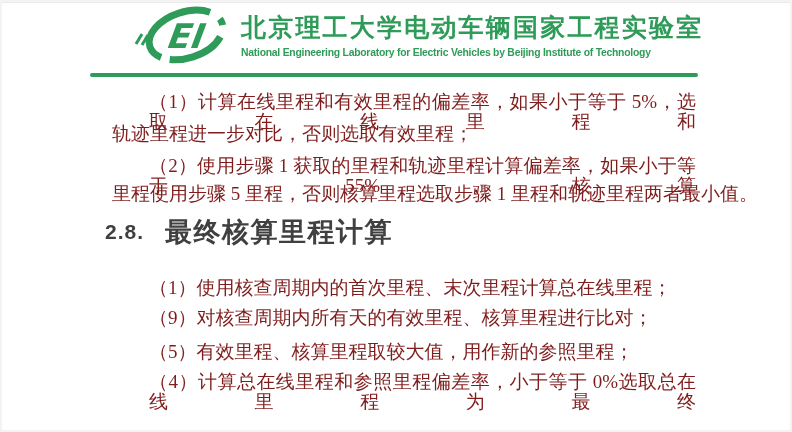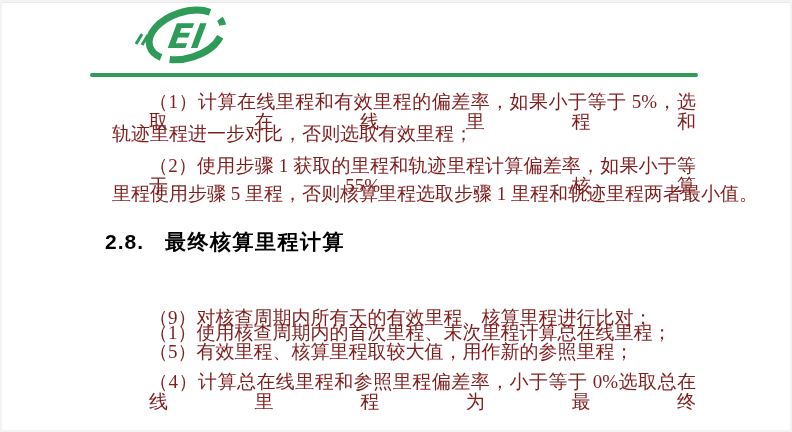--- a/index.html
+++ b/index.html
@@ -44,32 +44,32 @@
     white-space:nowrap;
   }
   .bline.fill{
     white-space:normal;
     text-align:justify;
     text-align-last:justify;
     box-sizing:border-box;
   }
   .bline.ind{padding-left:37px;}
   .heading{
-    position:absolute;left:105px;top:229px;width:584px;height:26px;
+    position:absolute;left:105px;top:219px;width:584px;height:26px;
     display:flex;align-items:center;
     font-family:"Liberation Sans","DejaVu Sans",sans-serif;
-    font-weight:700;color:#000000;margin:0;
+    font-weight:700;color:#404040;margin:0;
   }
   .heading .num{font-size:21px;letter-spacing:1px;}
-  .heading .ttl{font-size:21px;margin-left:21px;letter-spacing:1.5px;}
+  .heading .ttl{font-size:27px;margin-left:21px;letter-spacing:1.5px;}
   .l1{top:92px;}
   .l2{top:124px;}
   .l3{top:156px;}
   .l4{top:184px;}
-  .l6{top:278px;margin-top:45px;}
+  .l6{top:278px;}
   .l7{top:308px;}
   .l8{top:342px;}
   .l9{top:372px;}
   .l10{top:403px;margin-top:36px;}
 </style>
 </head>
 <body>
 
 <div class="page">
 
@@ -82,20 +82,24 @@
 
       <path d="M4 41 L10 31" stroke="#2e9b58" stroke-width="3" fill="none"></path>
       <path d="M10 42 L16 32" stroke="#2e9b58" stroke-width="3" fill="none"></path>
 
       <g transform="skewX(-10)">
         <text x="43" y="45" font-family="DejaVu Sans, sans-serif" font-weight="bold" font-style="italic" font-size="34" fill="#2e9b58">EI</text>
       </g>
     </svg>
   </div>
 
+  <div class="titles">
+    <div class="title-cn">北京理工大学电动车辆国家工程实验室</div>
+    <div class="title-en">National Engineering Laboratory for Electric Vehicles by Beijing Institute of Technology</div>
+  </div>
 
   <div class="rule"></div>
 
   <main>
 
     <div class="bline fill ind l1">（1）计算在线里程和有效里程的偏差率，如果小于等于 5%，选取在线里程和</div>
     <div class="bline l2">轨迹里程进一步对比，否则选取有效里程；</div>
 
     <div class="bline fill ind l3">（2）使用步骤 1 获取的里程和轨迹里程计算偏差率，如果小于等于 55%，核算</div>
     <div class="bline l4">里程使用步骤 5 里程，否则核算里程选取步骤 1 里程和轨迹里程两者最小值。</div>

